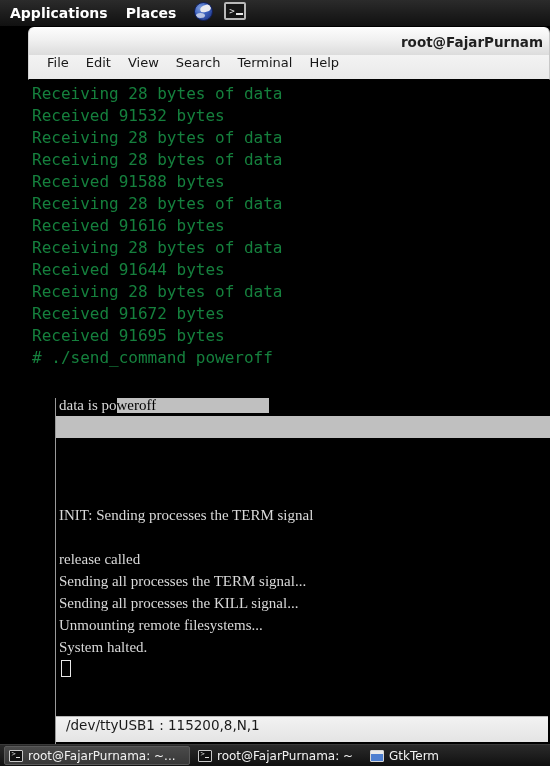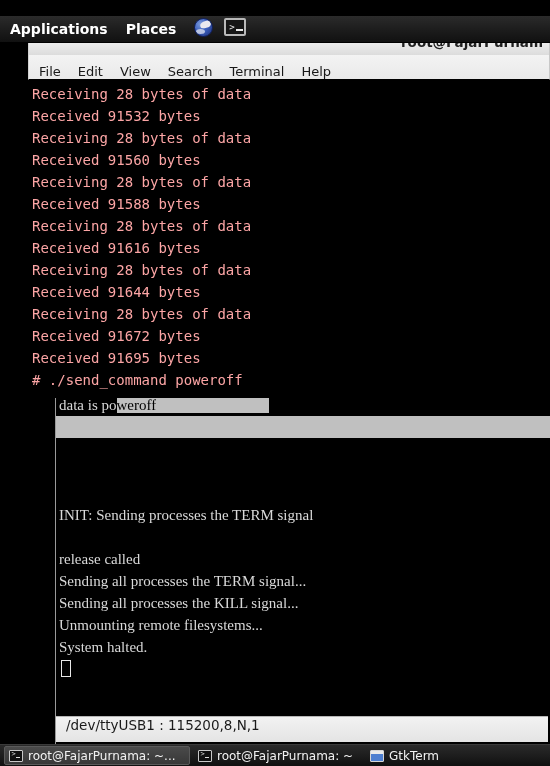--- a/index.html
+++ b/index.html
@@ -31,21 +31,21 @@
     background: transparent;
     border-left-color: transparent;
     border-bottom-color: transparent;
   }
   .arc1 { width: 620px; height: 560px; left: 190px; top: 60px; transform: rotate(-14deg); }
   .arc2 { width: 700px; height: 520px; left: 140px; top: 170px; transform: rotate(-22deg); }
   .arc3 { width: 560px; height: 460px; left: 270px; top: 250px; transform: rotate(-30deg); }
 
   
   #top-panel {
-    position: absolute; left:0; top:16px; width:550px; height:27px;
+    position: absolute; left:0; top:0; width:550px; height:27px;
     background: linear-gradient(to bottom, #2b2b2b 0%, #1c1c1c 55%, #111 100%);
     display: flex; align-items: center;
     padding-left: 10px;
     z-index: 60;
     border-bottom: 1px solid #000;
   }
   .panel-menu {
     color: #ffffff;
     font-size: 14px;
     font-weight: bold;
@@ -113,22 +113,22 @@
     font-size: 13.5px; font-weight: bold; color: #1f1f1f;
     font-family: "DejaVu Sans", sans-serif;
     white-space: nowrap;
   }
   .menubar {
     height: 25px;
     background: linear-gradient(to bottom, #f3f3f3 0%, #e9e9e9 100%);
     border-left: 1px solid #d2d2d2;
     border-right: 1px solid #c8c8c8;
     border-bottom: 1px solid #000;
-    display: flex; align-items: flex-end;
-    padding-left: 10px;
+    display: flex; align-items: flex-start;
+    padding-left: 18px;
   }
   .menu-item {
     font-size: 13px; color: #181818;
     margin-right: 17px;
     font-family: "DejaVu Sans", sans-serif;
     white-space: nowrap;
     cursor: default;
   }
 
   
@@ -140,23 +140,23 @@
   #gnome-term .term-body {
     width: 522px;
     height: 318px;
     background: rgba(0,0,0,0.92);
     overflow: hidden;
     position: relative;
     padding: 3px 0 0 2px;
   }
   .tline {
     font-family: "DejaVu Sans Mono", monospace;
-    font-size: 14px;
+    font-size: 16px;
     line-height: 22px;
-    color: #fca5a5;
+    color: #15803d;
     white-space: pre;
     padding-left: 2px;
   }
 
   
   #gtkterm {
     left: 55px; top: 384px;
     width: 495px; height: 360px;
     z-index: 20;
     border-left: 1px solid #9a9a9a;
@@ -332,21 +332,20 @@
       <span class="menu-item">Edit</span>
       <span class="menu-item">View</span>
       <span class="menu-item">Search</span>
       <span class="menu-item">Terminal</span>
       <span class="menu-item">Help</span>
     </div>
     <div class="term-body">
       <div class="tline">Receiving 28 bytes of data</div>
       <div class="tline">Received 91532 bytes</div>
       <div class="tline">Receiving 28 bytes of data</div>
-      <div class="tline">Received 91560 bytes</div>
       <div class="tline">Receiving 28 bytes of data</div>
       <div class="tline">Received 91588 bytes</div>
       <div class="tline">Receiving 28 bytes of data</div>
       <div class="tline">Received 91616 bytes</div>
       <div class="tline">Receiving 28 bytes of data</div>
       <div class="tline">Received 91644 bytes</div>
       <div class="tline">Receiving 28 bytes of data</div>
       <div class="tline">Received 91672 bytes</div>
       <div class="tline">Received 91695 bytes</div>
       <div class="tline"># ./send_command poweroff</div>

